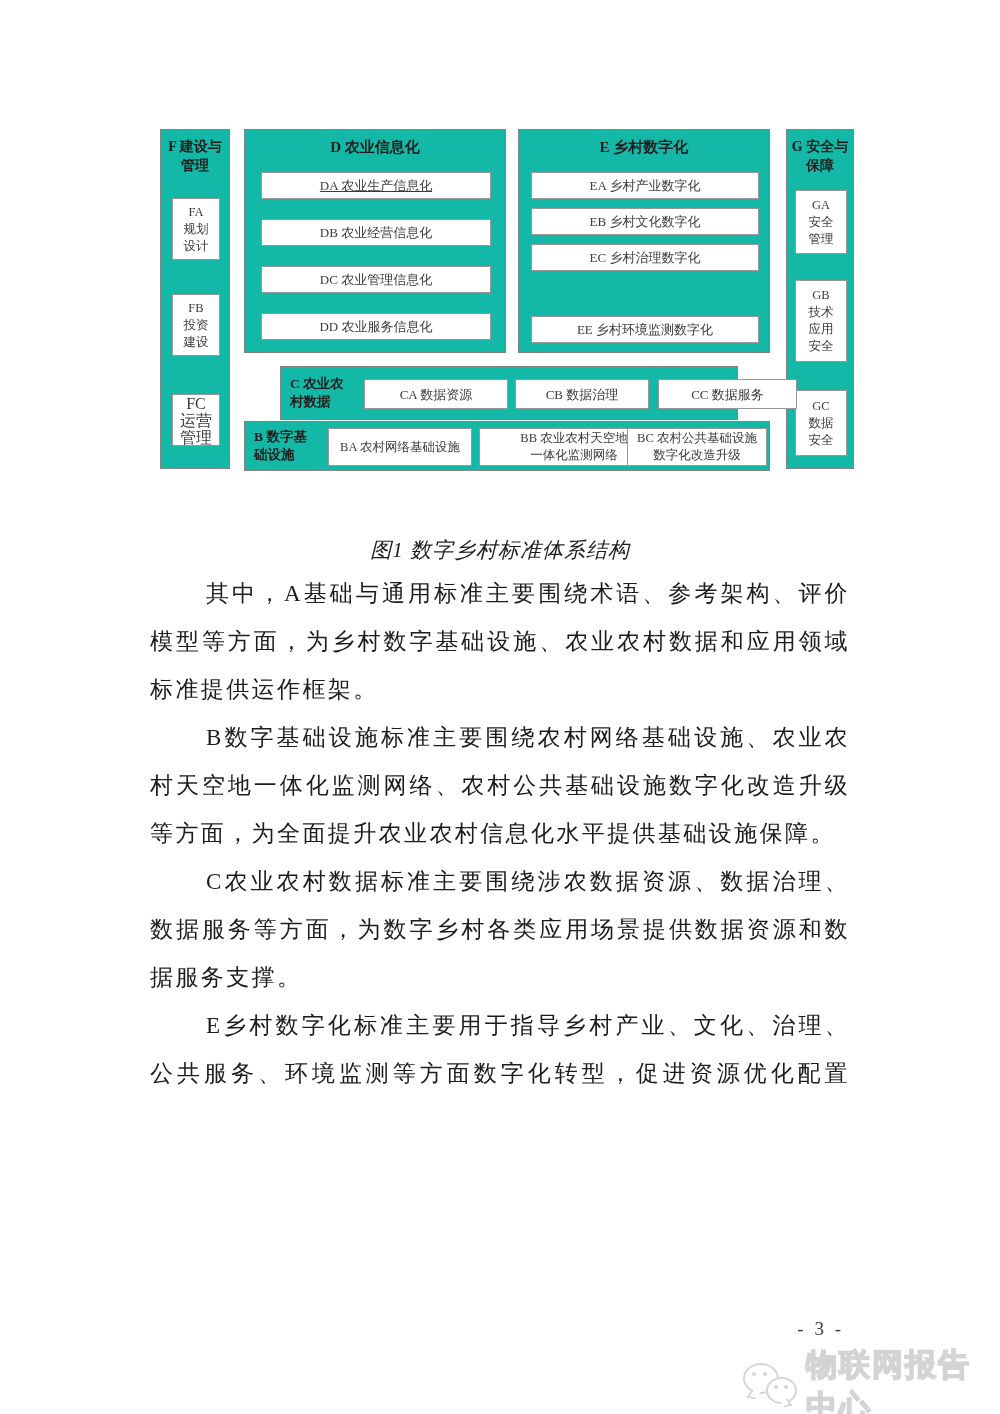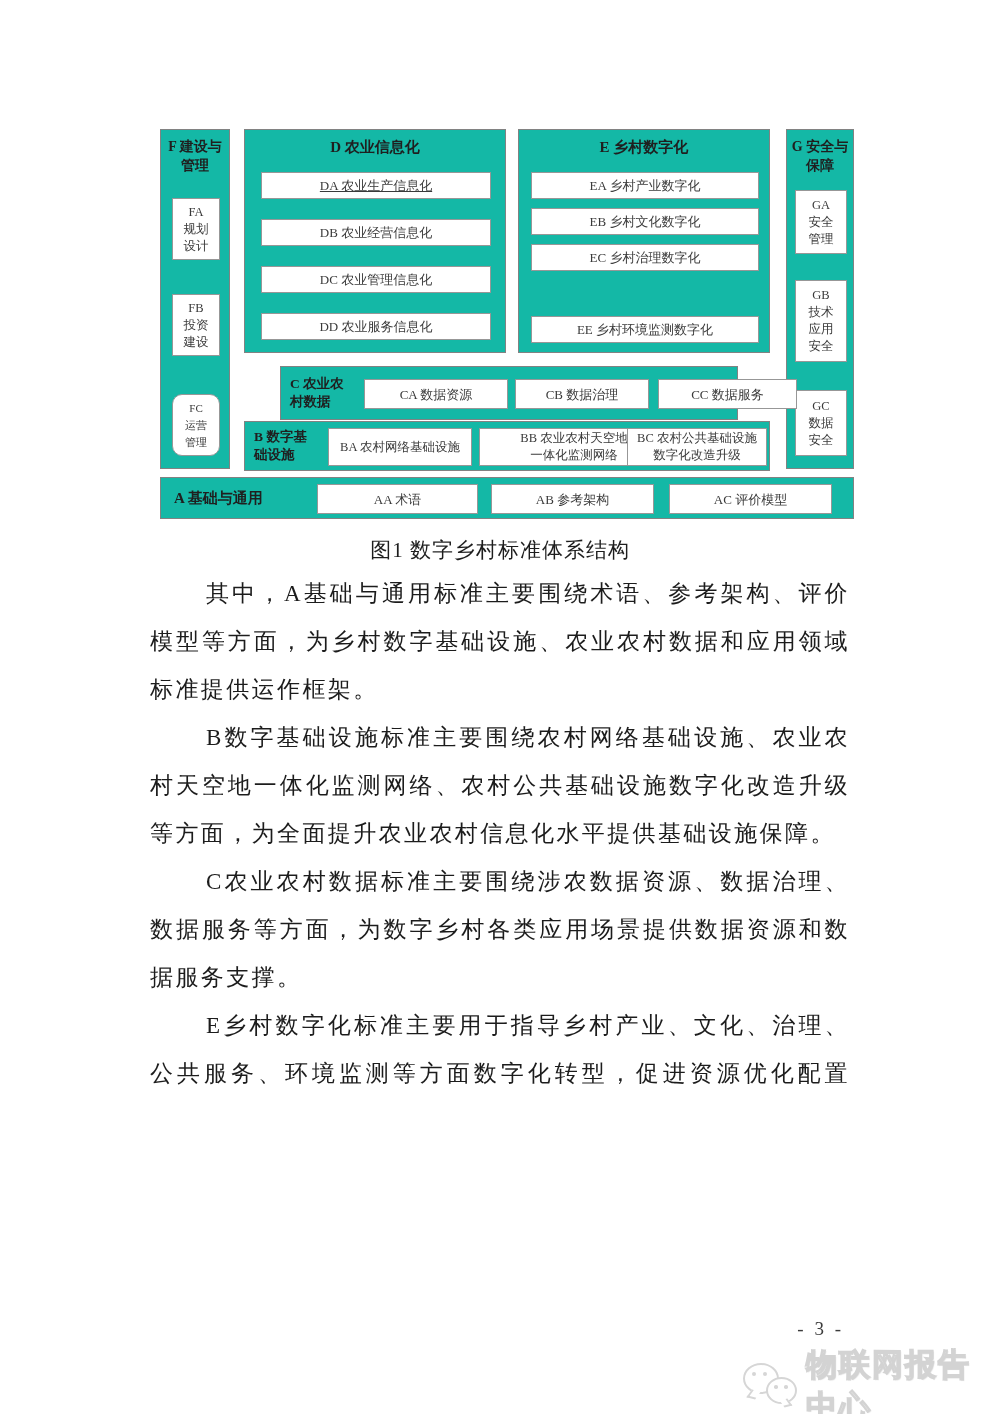--- a/index.html
+++ b/index.html
@@ -14,21 +14,21 @@
   .sect{position:absolute;border:1px solid #828282;background:#14b8a6;box-sizing:border-box;}
   .ibox{position:absolute;border:1px solid #979797;background:#ffffff;box-sizing:border-box;
         display:flex;align-items:center;justify-content:center;text-align:center;
         font-size:13px;color:#3a3a3a;line-height:17px;}
   .sect-title{font-weight:bold;color:#1f1f1f;text-align:center;}
   
   .col-f{left:5px;top:0;width:70px;height:340px;}
   .col-f .sect-title,.col-g .sect-title{margin:7px auto 0;width:62px;font-size:14px;line-height:19px;}
   .box-fa{left:11px;top:68px;width:48px;height:62px;font-size:12.5px;}
   .box-fb{left:11px;top:164px;width:48px;height:62px;font-size:12.5px;}
-  .box-fc{left:11px;top:264px;width:48px;height:62px;font-size:11px;border-radius:10px;}
+  .box-fc{left:11px;top:264px;width:48px;height:52px;font-size:16px;}
   
   .blk-d{left:89px;top:0;width:262px;height:224px;}
   .blk-d .sect-title,.blk-e .sect-title{margin-top:8px;font-size:15px;}
   .box-da{left:16px;top:42px;width:230px;height:27px;text-decoration:underline;}
   .box-db{left:16px;top:89px;width:230px;height:27px;}
   .box-dc{left:16px;top:136px;width:230px;height:27px;}
   .box-dd{left:16px;top:183px;width:230px;height:27px;}
   
   .blk-e{left:363px;top:0;width:252px;height:224px;}
   .box-ea{left:12px;top:42px;width:228px;height:27px;}
@@ -55,21 +55,21 @@
   .box-bc{left:382px;top:6px;width:140px;height:38px;font-size:12.5px;line-height:17px;}
   
   .row-a{left:5px;top:348px;width:694px;height:42px;}
   .label-a{position:absolute;left:13px;top:50%;transform:translateY(-50%);
            font-weight:bold;font-size:15px;color:#1f1f1f;}
   .box-aa{left:156px;top:6px;width:161px;height:30px;}
   .box-ab{left:330px;top:6px;width:163px;height:30px;}
   .box-ac{left:508px;top:6px;width:163px;height:30px;}
   
   .caption{position:absolute;left:0;top:536px;width:1000px;text-align:center;
-           font-size:21px;color:#1d1d1d;letter-spacing:1px;}
+           font-size:21px;color:#1d1d1d;letter-spacing:1px;font-style:italic;}
   .bodytext{position:absolute;left:150px;top:570px;width:700px;
             font-size:23px;line-height:48px;color:#1c1c1c;text-align:justify;letter-spacing:2.4px;}
   .bodytext p{margin:0;text-indent:56px;}
   .bodytext p.cont{text-align-last:justify;}
   
   .pagenum{position:absolute;top:1318px;right:156px;font-size:19px;color:#3c3c3c;letter-spacing:3px;}
   .watermark{position:absolute;left:742px;top:1344px;display:flex;align-items:center;}
   .wm-icon{position:relative;width:58px;height:52px;flex:0 0 auto;}
   .bubble{position:absolute;background:#ffffff;border:2px solid #d6d6d6;border-radius:50%;}
   .bubble-large{left:1px;top:3px;width:32px;height:27px;}
@@ -146,26 +146,20 @@
   <div class="sect row-b">
     <div class="row-label prewrap">B 数字基
 础设施</div>
     <div class="ibox box-ba">BA 农村网络基础设施</div>
     <div class="ibox prewrap box-bb">BB 农业农村天空地
 一体化监测网络</div>
     <div class="ibox prewrap box-bc">BC 农村公共基础设施
 数字化改造升级</div>
   </div>
 
-  <div class="sect row-a">
-    <div class="label-a">A 基础与通用</div>
-    <div class="ibox box-aa">AA 术语</div>
-    <div class="ibox box-ab">AB 参考架构</div>
-    <div class="ibox box-ac">AC 评价模型</div>
-  </div>
 
 </div>
 
 <div class="caption">图1 数字乡村标准体系结构</div>
 
 <div class="bodytext">
   <p>其中，A基础与通用标准主要围绕术语、参考架构、评价模型等方面，为乡村数字基础设施、农业农村数据和应用领域标准提供运作框架。</p>
   <p>B数字基础设施标准主要围绕农村网络基础设施、农业农村天空地一体化监测网络、农村公共基础设施数字化改造升级等方面，为全面提升农业农村信息化水平提供基础设施保障。</p>
   <p>C农业农村数据标准主要围绕涉农数据资源、数据治理、数据服务等方面，为数字乡村各类应用场景提供数据资源和数据服务支撑。</p>
   <p class="cont">E乡村数字化标准主要用于指导乡村产业、文化、治理、公共服务、环境监测等方面数字化转型，促进资源优化配置</p>

